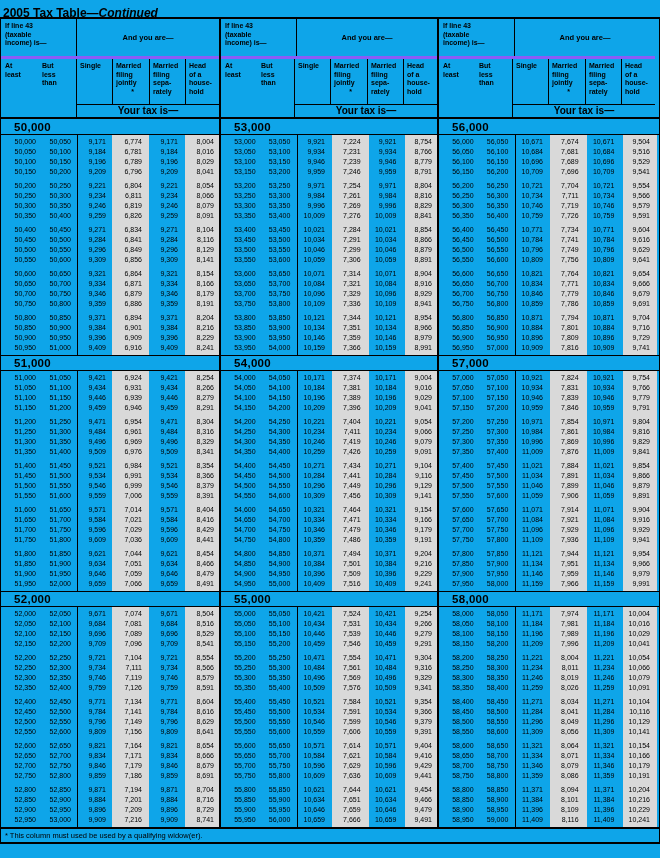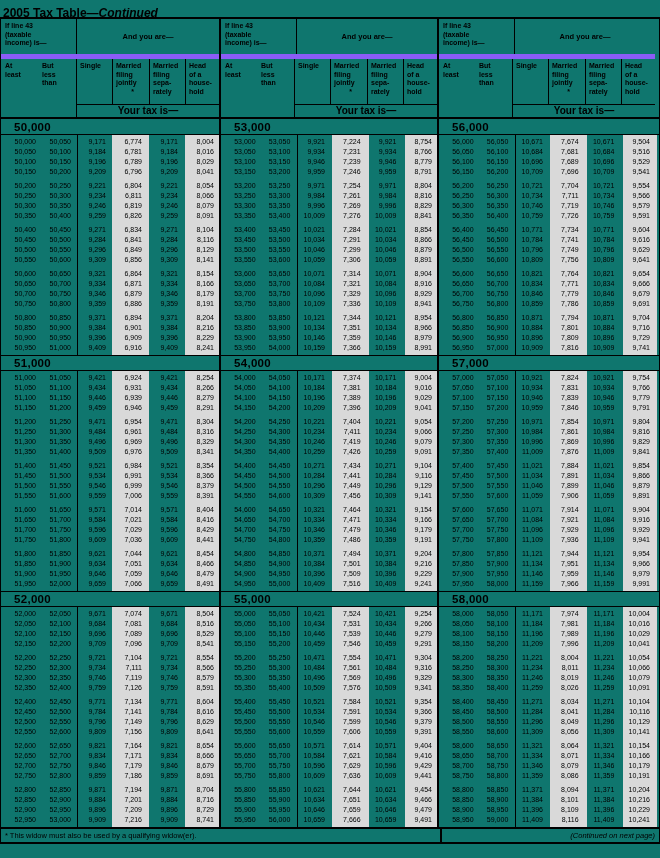--- a/index.html
+++ b/index.html
@@ -1,30 +1,30 @@
 <!DOCTYPE html>
 <html><head>
 <meta charset="utf-8">
 <style>
   * { margin:0; padding:0; box-sizing:border-box; }
   body { background:#fff; }
   .page {
-    width:660px; height:858px; background:#0f766e; position:relative;
+    width:660px; height:858px; background:#0ea5e9; position:relative;
     font-family:"Liberation Sans", sans-serif; color:#000; overflow:hidden;
   }
   .title-row { padding:3px 0 2px 3px; border-bottom:2px solid #000; height:19px; }
   .title-main { font-size:12px; font-weight:bold; }
   .title-cont { font-size:12px; font-weight:bold; font-style:italic; }
   .table { border-left:1px solid #000; border-right:1px solid #000; }
 
   
   .header-band { display:flex; height:100px; border-bottom:2px solid #000; }
   .ghead { width:218px; display:flex; flex-direction:column; }
   .gb { border-left:2px solid #000; }
-  .ghead-top { display:flex; height:40px; border-bottom:5px solid #8b5cf6; }
+  .ghead-top { display:flex; height:40px; border-bottom:3px solid #8b5cf6; }
   .income-cell { width:76px; border-right:1px solid #000; font-size:7px; font-weight:bold;
                  padding:3px 2px 0 4px; line-height:8.6px; white-space:pre-line; }
   .andyou { flex:1; display:flex; align-items:center; justify-content:center;
             font-size:7.5px; font-weight:bold; }
   .ghead-cols { display:flex; flex:1; }
   .col-atleast { width:38px; font-size:7px; font-weight:bold; padding:3px 0 0 4px;
                  line-height:8.6px; white-space:pre-line; }
   .col-butless { width:38px; font-size:7px; font-weight:bold; padding:3px 0 0 3px;
                  line-height:8.6px; white-space:pre-line; border-right:1px solid #000; }
   .tax-cols { flex:1; display:flex; flex-direction:column; }
@@ -1789,17 +1789,16 @@
                 <span class="c c3">8,116</span>
                 <span class="c c4">11,409</span>
                 <span class="c c5">10,241</span>
               </div>
             </div>
           </div>
         </div>
       </div>
 
     <div class="footer-band">
-      <div class="foot-left">* This widow must also be used by a qualifying widow(er).</div>
-      <div class="foot-right">(Continued on next page)</div>
+      <div class="foot-left">* This column must used be used by a qualifying widow(er).</div>
     </div>
   </div>
 </div>
 
 </body></html>

